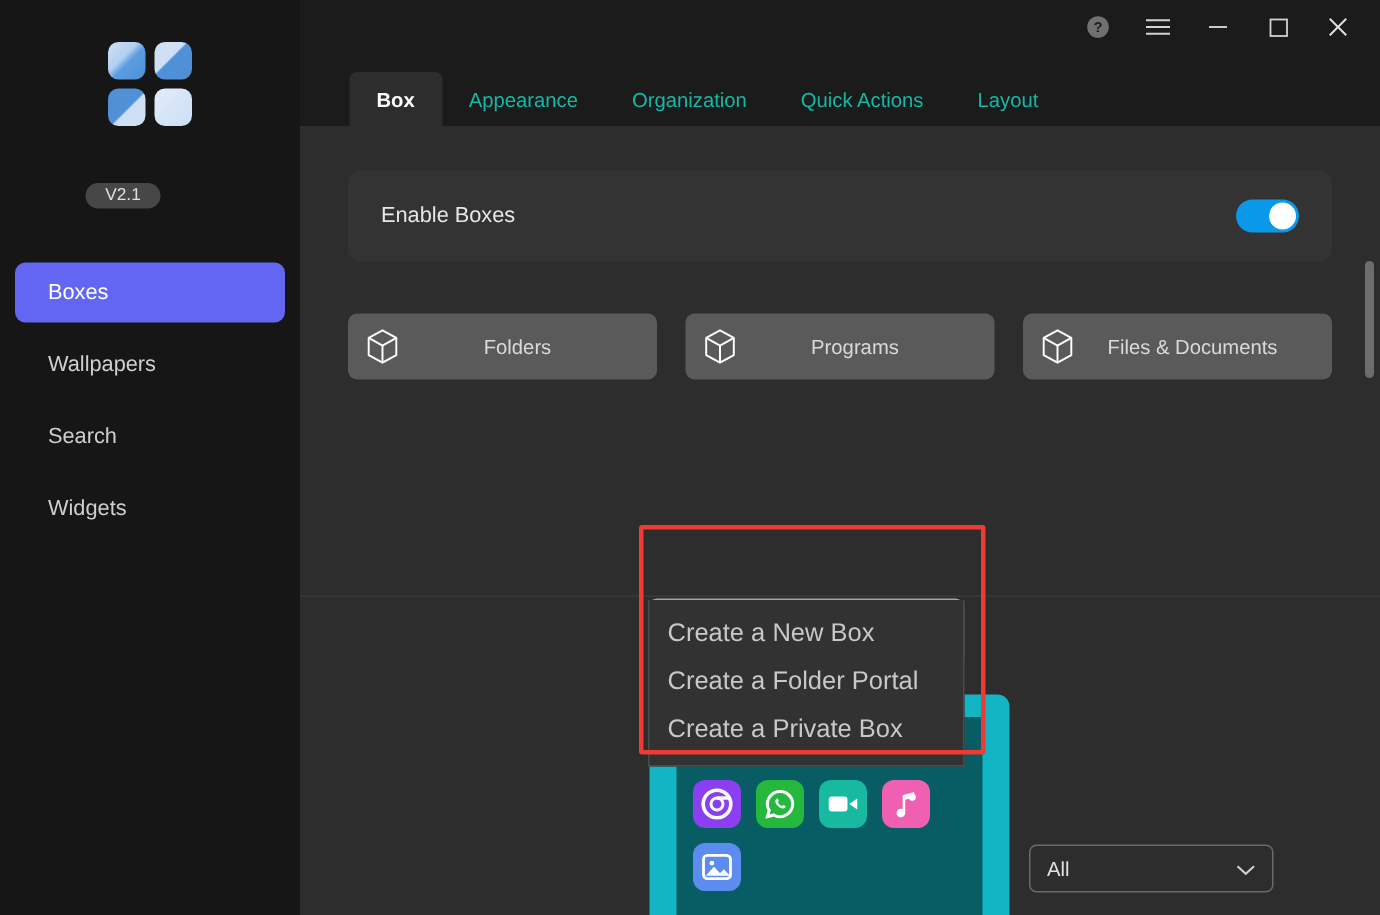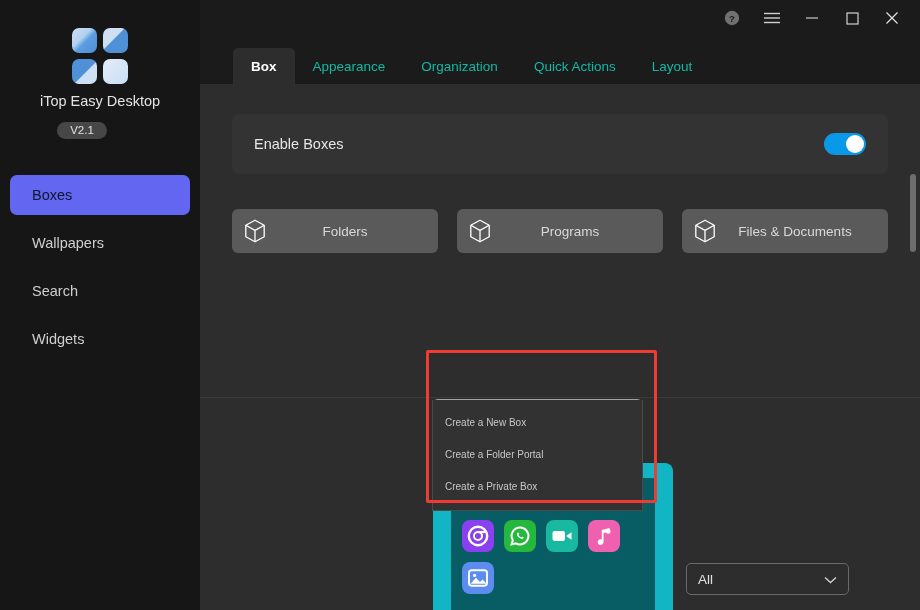--- a/index.html
+++ b/index.html
@@ -43,21 +43,21 @@
     background: #474747; color: #e0e0e0; font-size: 11.5px;
     border-radius: 9px; padding: 2px 13px 3px;
   }
 
   .nav { position: absolute; left: 10px; top: 175px; width: 180px; }
   .nav-item {
     height: 40px; border-radius: 7px; display: flex; align-items: center;
     padding-left: 22px; color: #cfcfcf; font-size: 14.5px;
     margin-bottom: 8px; cursor: pointer;
   }
-  .nav-item.active { background: #6366f1; color: #0f172a; text-align: center; }
+  .nav-item.active { background: #6366f1; color: #ffffff; text-align: center; }
 
   
   .main {
     position: absolute; left: 200px; top: 0;
     width: 720px; height: 610px; background: #1f1f1f;
   }
   .titlebar {
     position: absolute; left: 0; top: 0; width: 720px; height: 36px;
     background: #1b1b1b; display: flex; justify-content: flex-end;
     align-items: center; padding-right: 8px;
@@ -128,21 +128,21 @@
   .addbox .lbl { flex: 1; text-align: center; color: #121212; font-size: 14.5px; padding-right: 32px; }
 
   .dropdown {
     position: absolute; left: 232px; top: 316px;
     width: 211px; background: #323232;
     border: 1px solid #4b4b4b; border-top: none;
     padding: 6px 0 8px; z-index: 30;
   }
   .dd-item {
     height: 32px; display: flex; align-items: center; padding-left: 12px;
-    color: #c8c8c8; font-size: 10px; cursor: pointer;
+    color: #c8c8c8; font-size: 17px; cursor: pointer;
   }
 
   .divider {
     position: absolute; left: 0; top: 313px; width: 720px;
     height: 1px; background: #3a3a3a;
   }
 
   .section-title {
     position: absolute; left: 232px; top: 345px;
     color: #cfcfcf; font-size: 13.5px;
@@ -198,21 +198,20 @@
 
     <div class="logo-wrap">
       <div class="logo">
         <i class="tl"></i>
           <i class="tr"></i>
           <i class="bl"></i>
           <i class="br"></i>
       </div>
     </div>
 
-    <div class="app-title">iTop Easy Desktop</div>
 
     <div class="version-wrap">
       <span class="version">V2.1</span>
     </div>
 
     <div class="nav">
       <div class="nav-item active">
         <span>Boxes</span>
       </div>
       <div class="nav-item">

